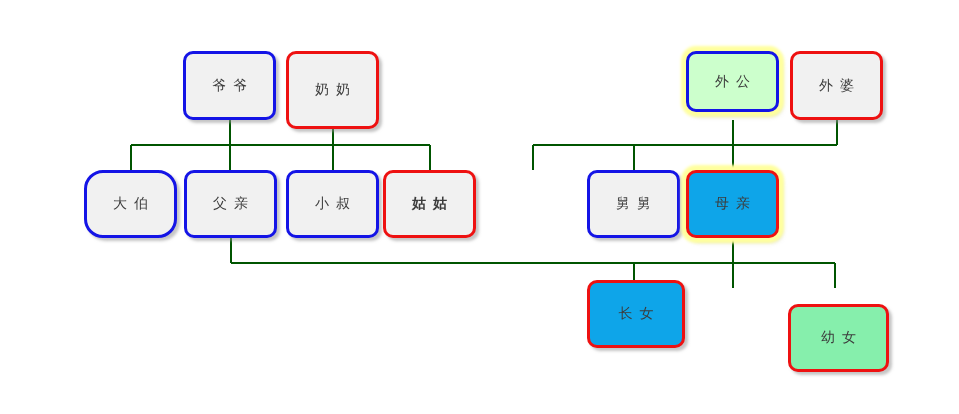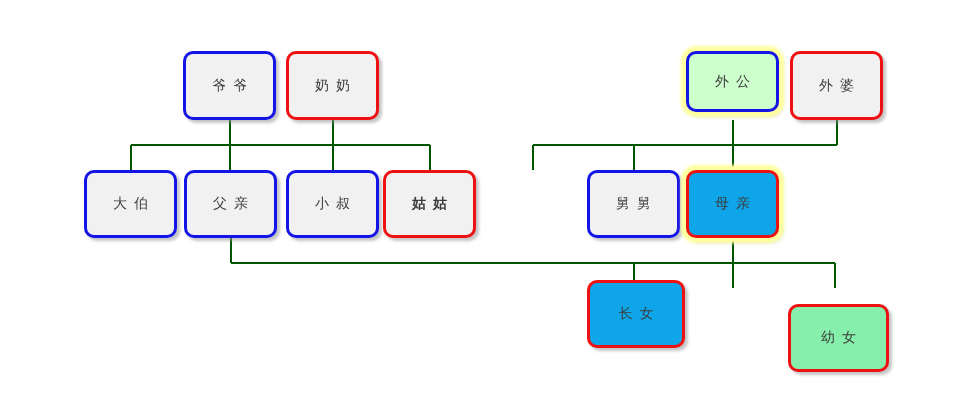--- a/index.html
+++ b/index.html
@@ -69,30 +69,30 @@
       <line x1="231" y1="238" x2="231" y2="263" stroke="#005500" stroke-width="2"></line>
       <line x1="733" y1="238" x2="733" y2="288" stroke="#005500" stroke-width="2"></line>
       <line x1="231" y1="263" x2="835" y2="263" stroke="#005500" stroke-width="2"></line>
       <line x1="634" y1="263" x2="634" y2="288" stroke="#005500" stroke-width="2"></line>
       <line x1="835" y1="263" x2="835" y2="288" stroke="#005500" stroke-width="2"></line>
     </svg>
   <div class="nodes-layer">
       <div class="node" style="left: 183px; top: 51px; width: 93px; height: 69px; border-color: rgb(20, 20, 230); background: rgb(241, 241, 241);">
         <span class="label">爷爷</span>
       </div>
-      <div class="node" style="left: 286px; top: 51px; width: 93px; height: 69px; border-color: rgb(238, 17, 17); background: rgb(241, 241, 241);">
+      <div class="node" style="left: 286px; top: 51px; width: 93px; height: 78px; border-color: rgb(238, 17, 17); background: rgb(241, 241, 241);">
         <span class="label">奶奶</span>
       </div>
       <div class="node glow" style="left: 686px; top: 51px; width: 93px; height: 61px; border-color: rgb(20, 20, 230); background: rgb(204, 255, 204);">
         <span class="label">外公</span>
       </div>
       <div class="node" style="left: 790px; top: 51px; width: 93px; height: 69px; border-color: rgb(238, 17, 17); background: rgb(241, 241, 241);">
         <span class="label">外婆</span>
       </div>
-      <div class="node" style="left: 84px; top: 170px; width: 93px; height: 68px; border-color: rgb(20, 20, 230); background: rgb(241, 241, 241);">
+      <div class="node" style="left: 84px; top: 170px; width: 93px; height: 68px; border-color: rgb(20, 20, 230); background: rgb(241, 241, 241); border-radius: 19px;">
         <span class="label">大伯</span>
       </div>
       <div class="node" style="left: 184px; top: 170px; width: 93px; height: 68px; border-color: rgb(20, 20, 230); background: rgb(241, 241, 241);">
         <span class="label">父亲</span>
       </div>
       <div class="node" style="left: 286px; top: 170px; width: 93px; height: 68px; border-color: rgb(20, 20, 230); background: rgb(241, 241, 241);">
         <span class="label">小叔</span>
       </div>
       <div class="node" style="left: 383px; top: 170px; width: 93px; height: 68px; border-color: rgb(238, 17, 17); background: rgb(241, 241, 241); font-weight: bold;">
         <span class="label">姑姑</span>

